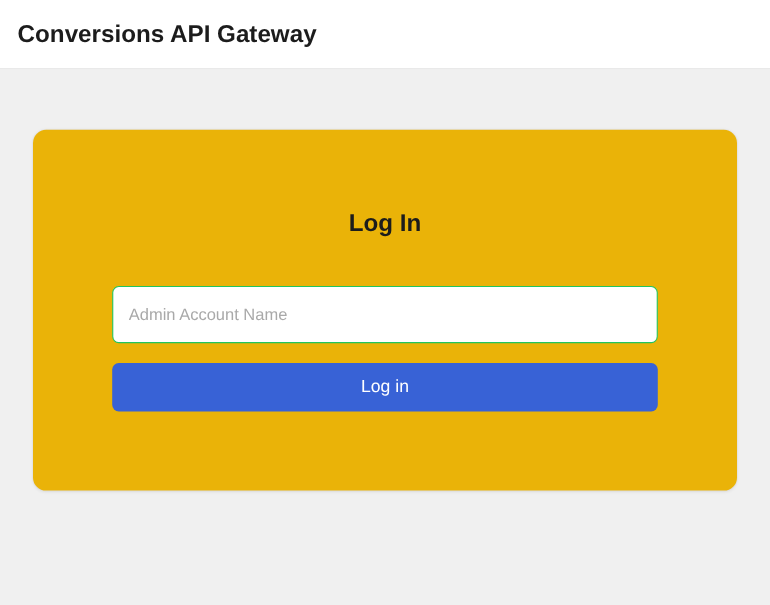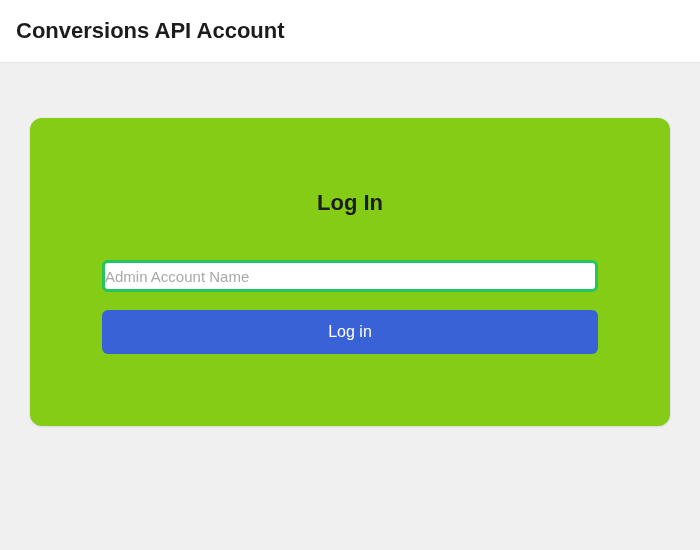--- a/index.html
+++ b/index.html
@@ -21,42 +21,42 @@
     }
     .header-title {
       font-size: 22px;
       font-weight: 700;
       color: #1c1c1c;
     }
     .content-area {
       padding: 55px 30px 0 30px;
     }
     .card {
-      background: #84cc16;
+      background: #eab308;
       border-radius: 12px;
       box-shadow: 0 1px 3px rgba(0,0,0,0.08), 0 0 0 1px rgba(0,0,0,0.02);
       padding: 72px 72px 72px 72px;
     }
     .form-title {
       text-align: center;
       font-size: 22px;
       font-weight: 700;
       color: #1c1c1c;
       margin-bottom: 44px;
     }
     .input-wrap {
       position: relative;
       margin-bottom: 16px;
     }
     .text-input {
       width: 100%;
-      height: 32px;
-      border: 3px solid #22c55e;
+      height: 52px;
+      border: 1px solid #22c55e;
       border-radius: 6px;
-      padding: 0 0;
+      padding: 0 14px;
       font-size: 15px;
       color: #333;
       background: #ffffff;
       outline: none;
     }
     .text-input::placeholder {
       color: #a9a9a9;
     }
     .password-input {
       padding-right: 44px;
@@ -84,21 +84,21 @@
       font-size: 16px;
       font-weight: 400;
       cursor: pointer;
       margin-top: 2px;
     }
   </style>
 </head>
 <body>
 
 <div class="header">
-  <div class="header-title">Conversions API Account</div>
+  <div class="header-title">Conversions API Gateway</div>
 </div>
 
 <div class="content-area">
   <div class="card">
     <div class="form-title">Log In</div>
 
     <div class="input-wrap">
       <input type="text" class="text-input" placeholder="Admin Account Name" style="">
     </div>
 

